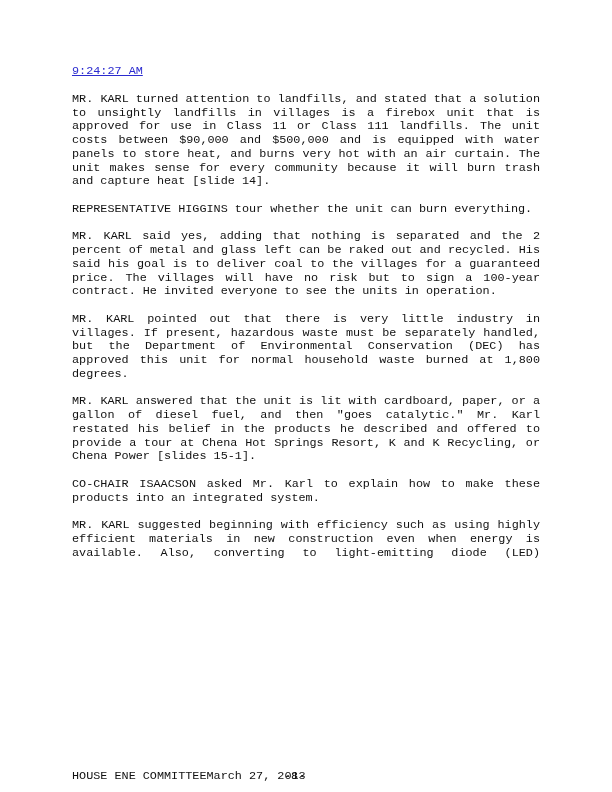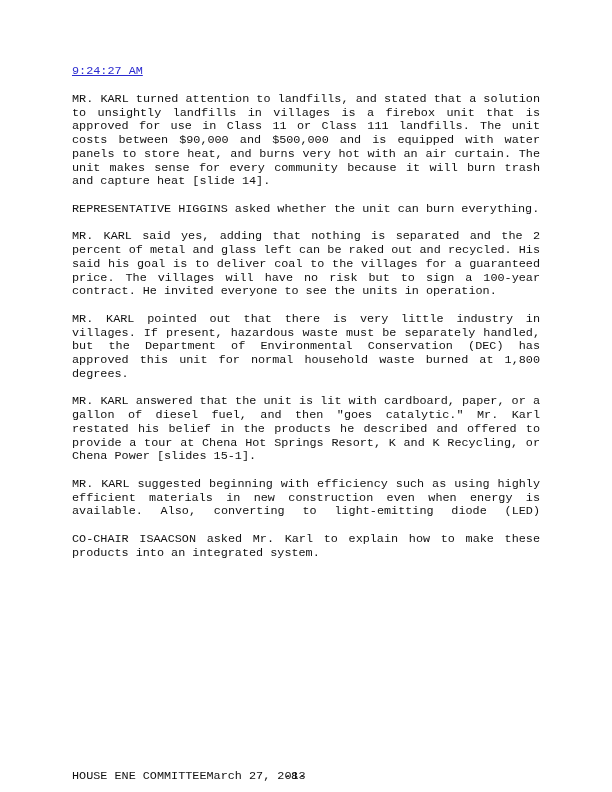--- a/index.html
+++ b/index.html
@@ -21,26 +21,26 @@
     display:flex; justify-content:flex-start;
   }
   .footer .mid { position:absolute; left:212px; }
 </style>
 </head>
 <body>
 
 <div class="page">
   <a class="ts">9:24:27 AM</a>
   <p>MR. KARL turned attention to landfills, and stated that a solution to unsightly landfills in villages is a firebox unit that is approved for use in Class 11 or Class 111 landfills. The unit costs between $90,000 and $500,000 and is equipped with water panels to store heat, and burns very hot with an air curtain.  The unit makes sense for every community because it will burn trash and capture heat [slide 14].</p>
-  <p style="text-align-last:left">REPRESENTATIVE HIGGINS asked whether the unit can burn everything.</p>
+  <p style="text-align-last:left">REPRESENTATIVE HIGGINS tour whether the unit can burn everything.</p>
   <p>MR. KARL said yes, adding that nothing is separated and the 2 percent of metal and glass left can be raked out and recycled. His said his goal is to deliver coal to the villages for a guaranteed price.  The villages will have no risk but to sign a 100-year contract.  He invited everyone to see the units in operation.</p>
   <p>MR. KARL pointed out that there is very little industry in villages.  If present, hazardous waste must be separately handled, but the Department of Environmental Conservation (DEC) has approved this unit for normal household waste burned at 1,800 degrees.</p>
 
   <p>MR. KARL answered that the unit is lit with cardboard, paper, or a gallon of diesel fuel, and then "goes catalytic."  Mr. Karl restated his belief in the products he described and offered to provide a tour at Chena Hot Springs Resort, K and K Recycling, or Chena Power [slides 15-1].</p>
+  <p>CO-CHAIR ISAACSON asked Mr. Karl to explain how to make these products into an integrated system.</p>
   <p style="text-align-last:justify">MR. KARL suggested beginning with efficiency such as using highly efficient materials in new construction even when energy is available.  Also, converting to light-emitting diode (LED)</p>
-  <p>CO-CHAIR ISAACSON asked Mr. Karl to explain how to make these products into an integrated system.</p>
 </div>
 
 <div class="footer">
   <span>HOUSE ENE COMMITTEE</span>
   <span class="mid">-8-</span>
   <span>March 27, 2013</span>
 </div>
 
 </body></html>

